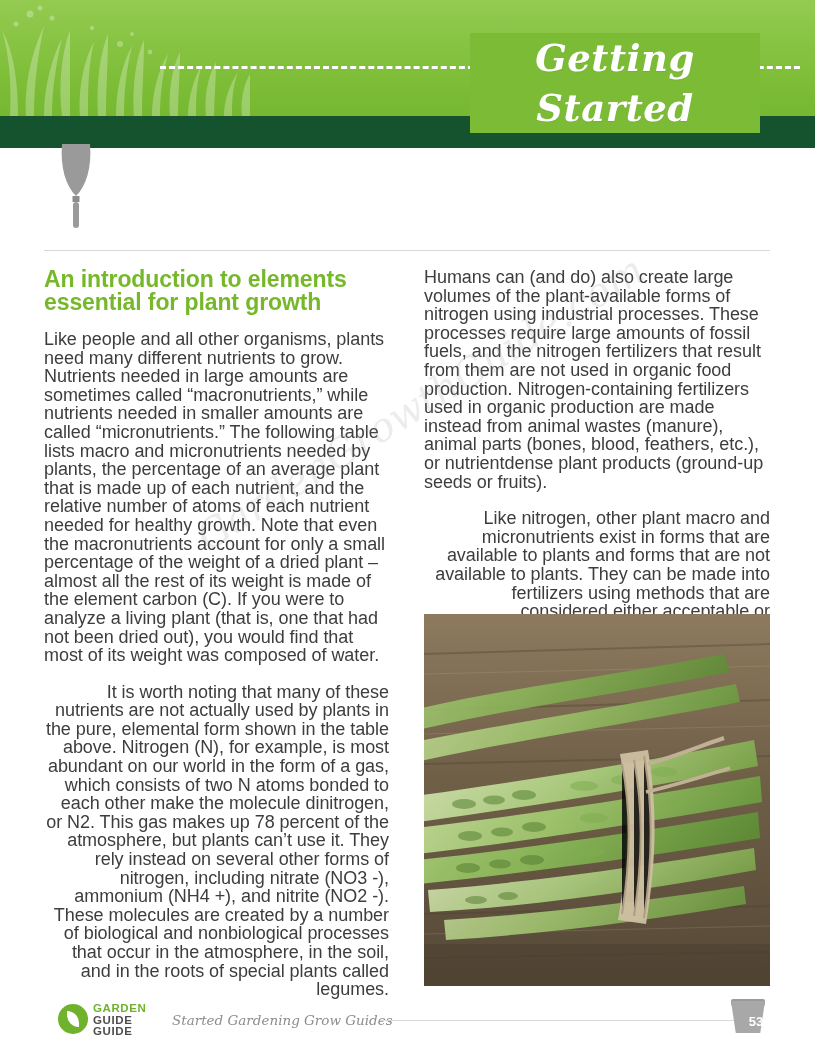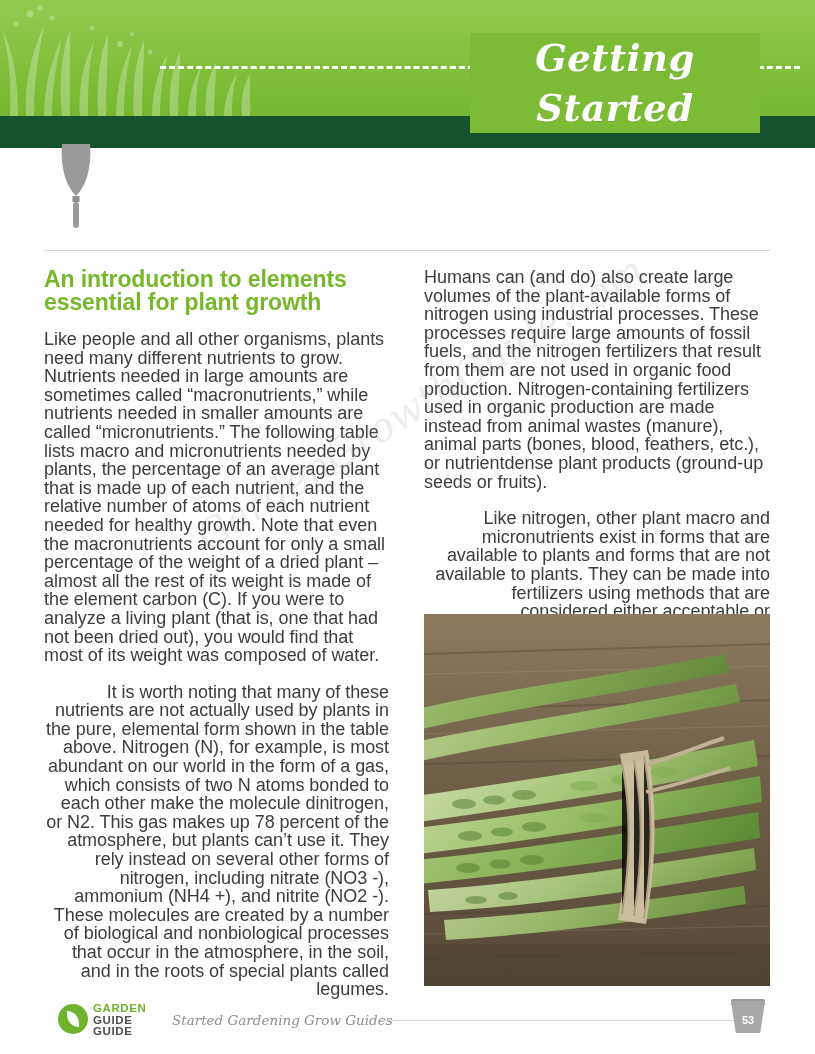--- a/index.html
+++ b/index.html
@@ -233,24 +233,24 @@
   }
   .badge-rim {
     position: absolute;
     left: 0; top: 4px;
     width: 34px; height: 7px;
     background: #9a9a9a;
     border-radius: 2px;
   }
   .badge-num {
     position: absolute;
-    left: 0; top: 19px;
+    left: 8px; top: 19px;
     width: 34px;
     text-align: center;
-    font-size: 11px;
+    font-size: 13px;
     color: #ffffff;
     font-weight: 700;
   }
 </style>
 </head>
 <body>
 
 <div class="banner">
   <div class="banner-grad"></div>
 

